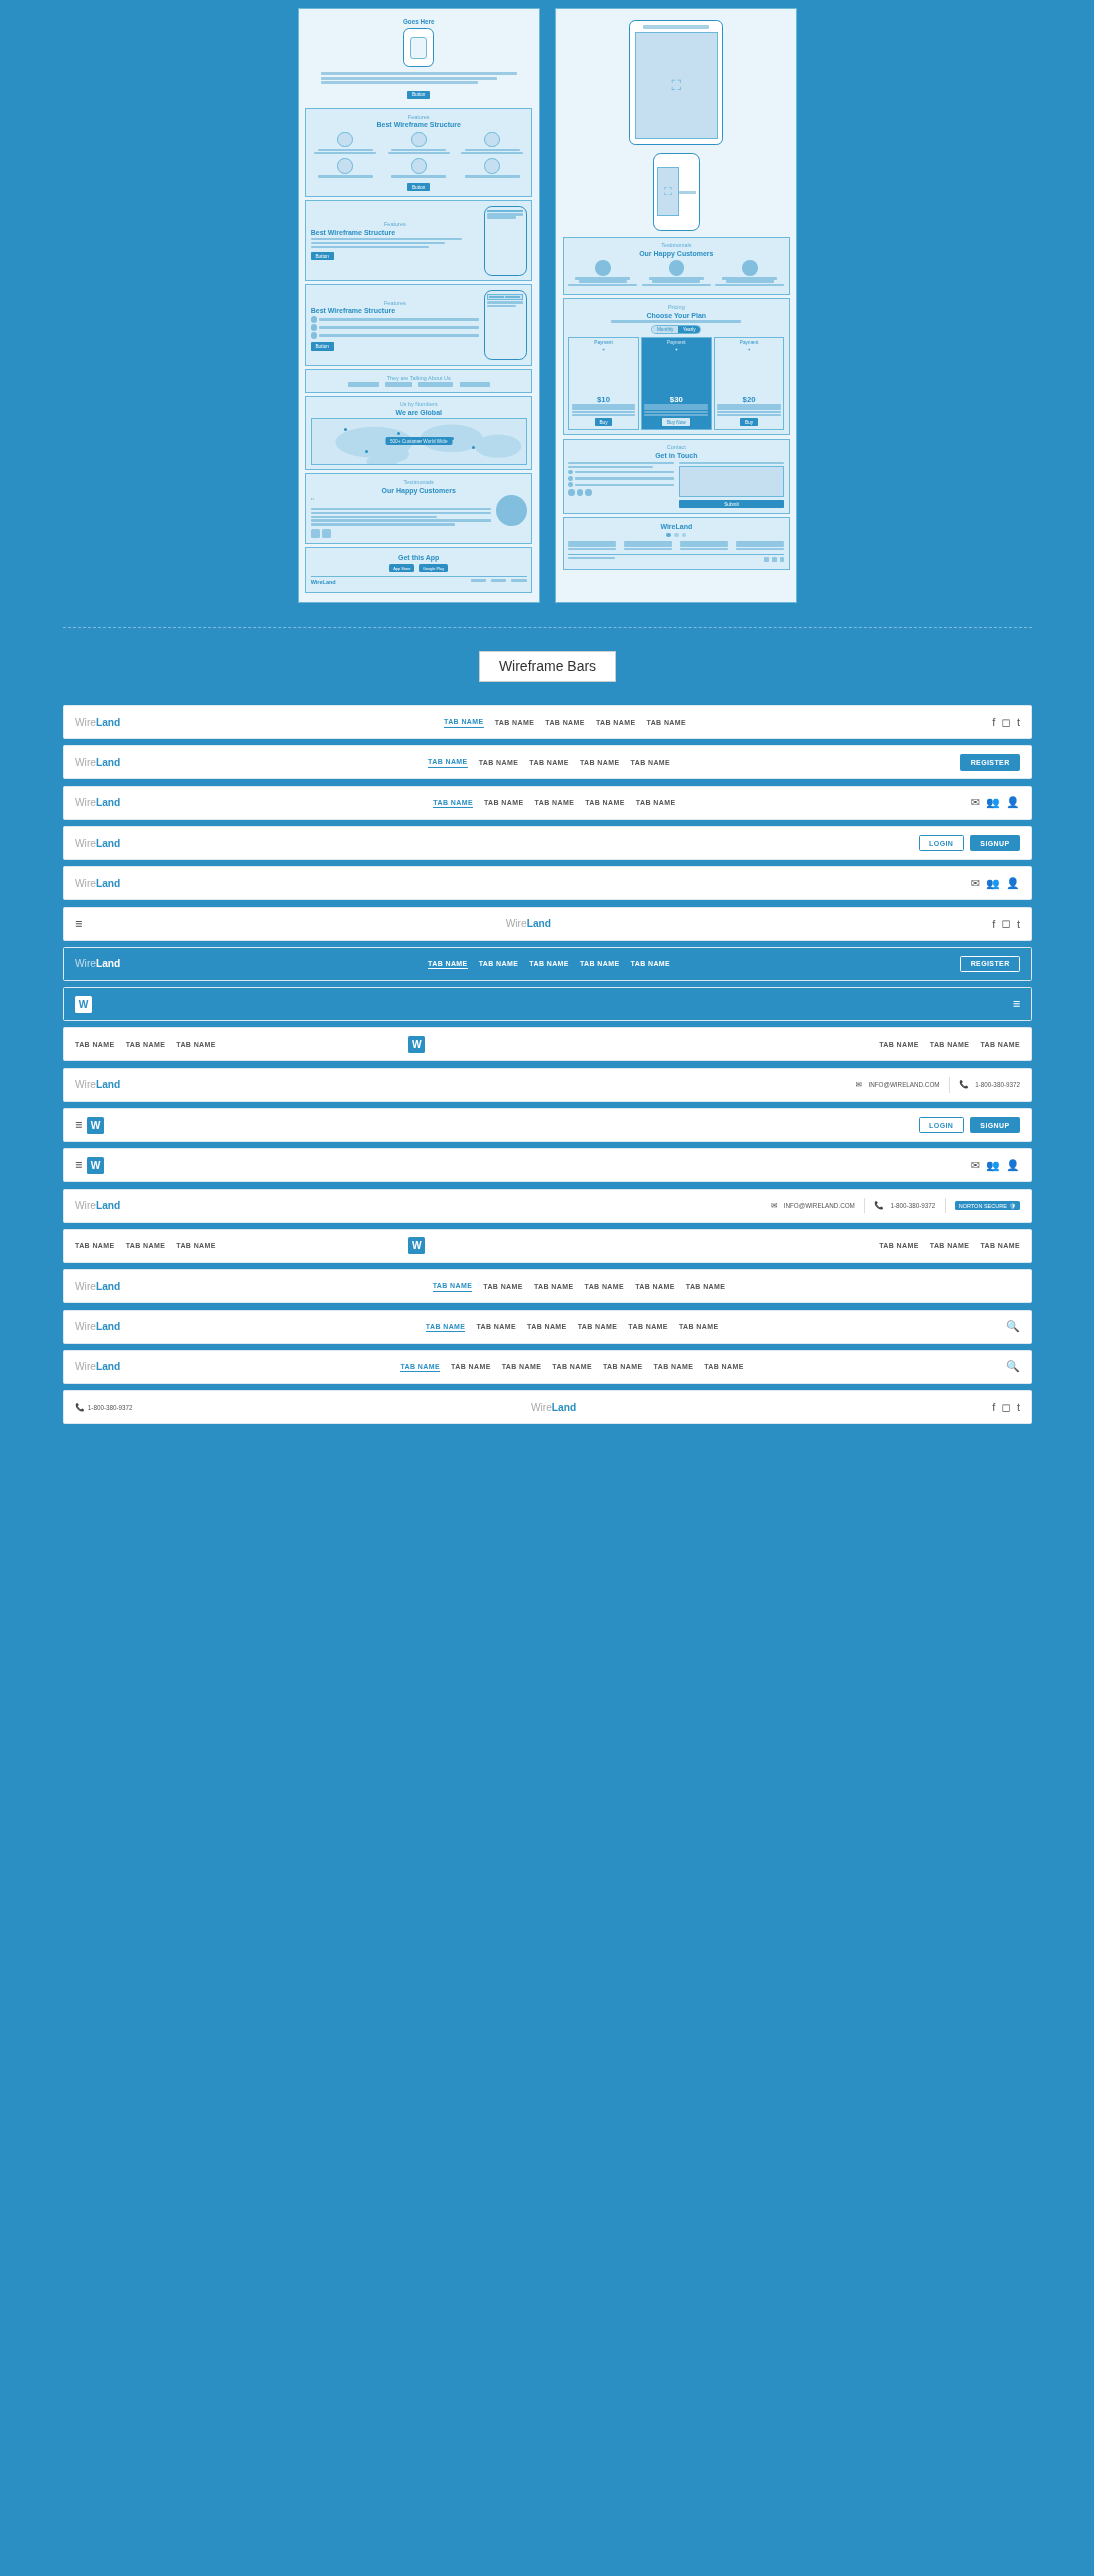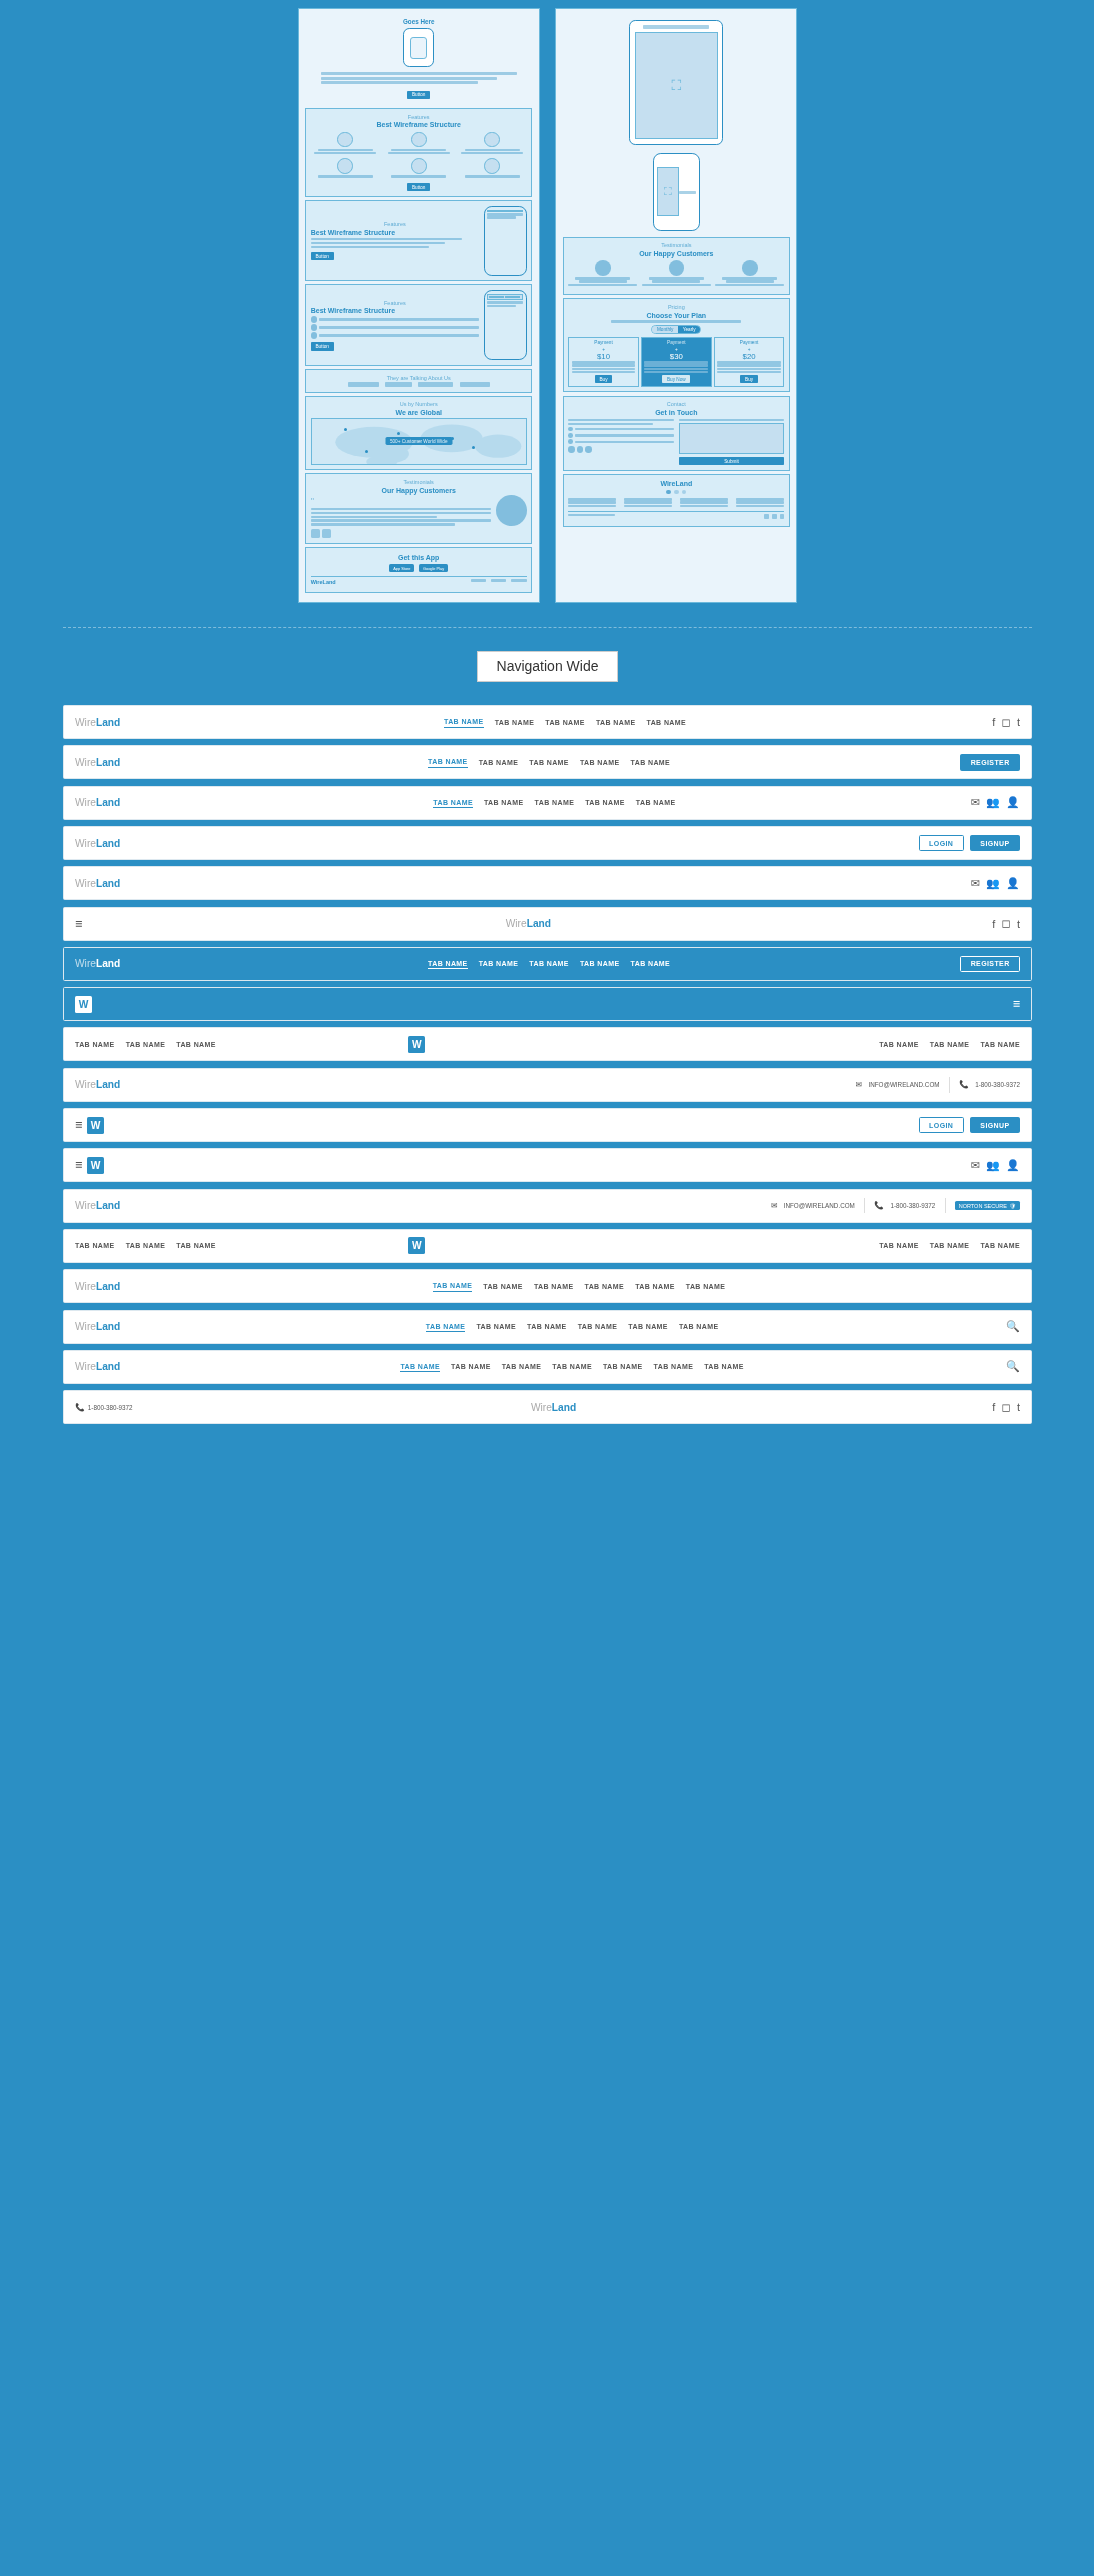--- a/index.html
+++ b/index.html
@@ -275,22 +275,23 @@
       text-align: center;
     }
 
     .wf-pricing-col.highlight {
       background: #2b8fc4;
       color: white;
     }
 
     .wf-price {
       font-size: 7.8px;
-      font-weight: normal;
+      font-weight: bold;
       color: #2b8fc4;
+      margin-top: 43px;
     }
 
     .wf-price.white { color: white; }
 
     .wf-btn {
       background: #2b8fc4;
       color: white;
       font-size: 4.7px;
       padding: 1.6px 4.7px;
       border-radius: 0.8px;
@@ -695,21 +696,21 @@
             <div style="width:4.7px; height:4.7px; background:#2b8fc4; opacity:0.4; border-radius:0.8px;"></div>
           </div>
         </div>
       </div>
     </div>
   </div>
 
   <hr class="section-divider">
 
   <div class="section-title-wrapper">
-    <div class="section-title">Navigation Wide</div>
+    <div class="section-title">Wireframe Bars</div>
   </div>
 
   <div class="nav-bars-container">
 
     <div class="nav-bar">
       <div class="nav-logo">
         <span class="wire">Wire</span>
           <span class="land">Land</span>
       </div>
       <div class="nav-tabs">

